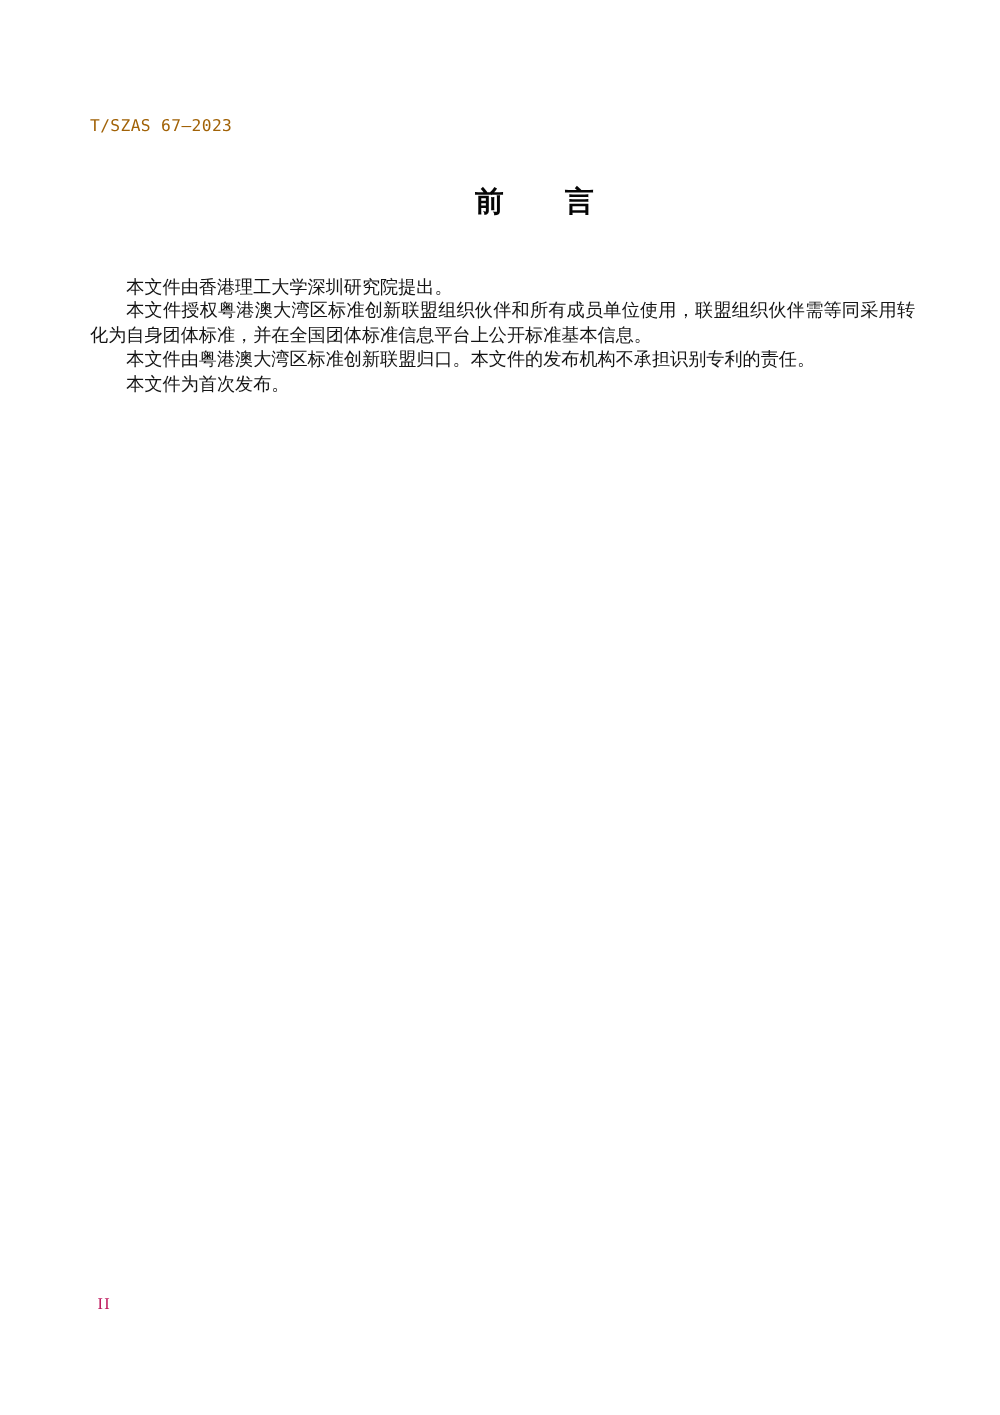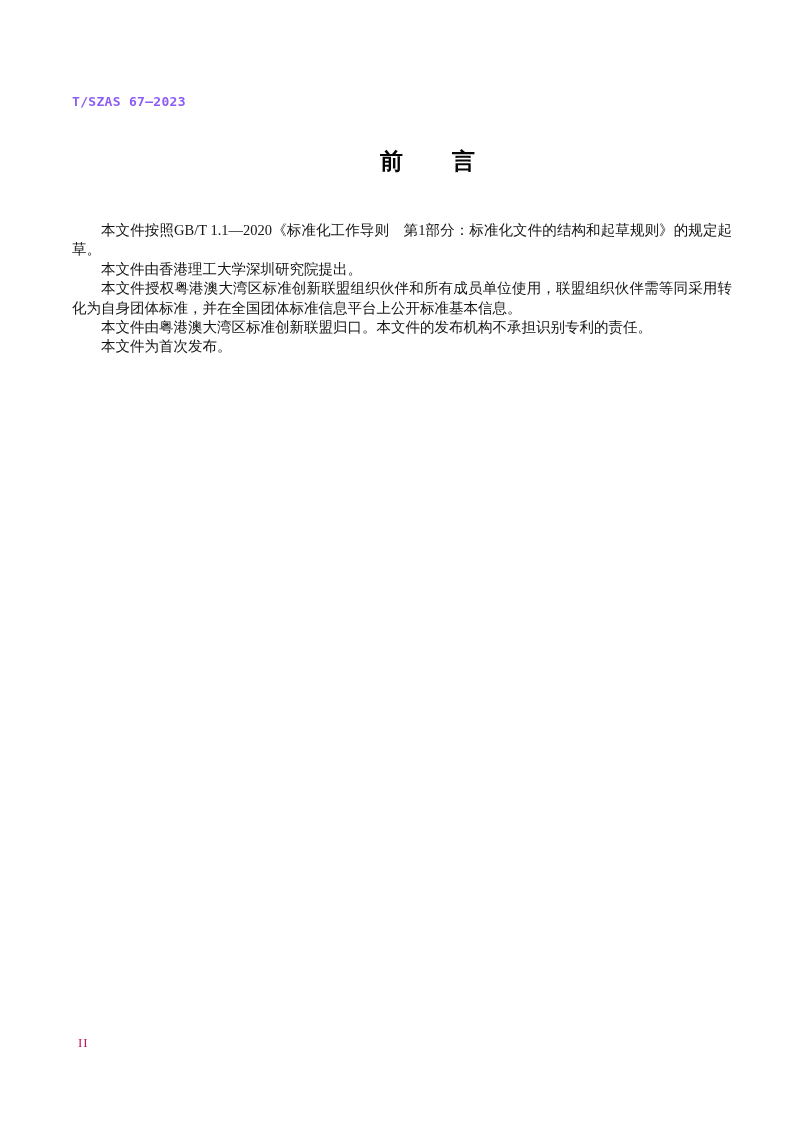--- a/index.html
+++ b/index.html
@@ -14,24 +14,24 @@
     background: #ffffff;
     color: #1a1a1a;
     font-family: "Liberation Serif", "DejaVu Serif", serif;
     overflow: hidden;
   }
   .doc-number {
     position: absolute;
     left: 72px;
     top: 94px;
     font-family: "DejaVu Sans Mono", "Liberation Mono", monospace;
-    font-weight: bold;
+    font-weight: normal;
     font-size: 13px;
     letter-spacing: 0.3px;
-    color: #8b5cf6;
+    color: #a16207;
     white-space: nowrap;
   }
   .foreword-title {
     position: absolute;
     top: 146px;
     left: 0;
     width: 100%;
     text-align: center;
     font-family: "Liberation Sans", "DejaVu Sans", sans-serif;
     font-weight: bold;
@@ -68,21 +68,20 @@
 </head>
 <body>
 
 <div class="page">
 
   <div class="doc-number">T/SZAS 67—2023</div>
 
   <div class="foreword-title">前　　言</div>
 
   <div class="foreword-content">
-    <p>本文件按照GB/T 1.1—2020《标准化工作导则　第1部分：标准化文件的结构和起草规则》的规定起草。</p>
     <p>本文件由香港理工大学深圳研究院提出。</p>
     <p>本文件授权粤港澳大湾区标准创新联盟组织伙伴和所有成员单位使用，联盟组织伙伴需等同采用转化为自身团体标准，并在全国团体标准信息平台上公开标准基本信息。</p>
     <p>本文件由粤港澳大湾区标准创新联盟归口。本文件的发布机构不承担识别专利的责任。</p>
     <p>本文件为首次发布。</p>
   </div>
 
   <div class="page-number">II</div>
 
 </div>
 

